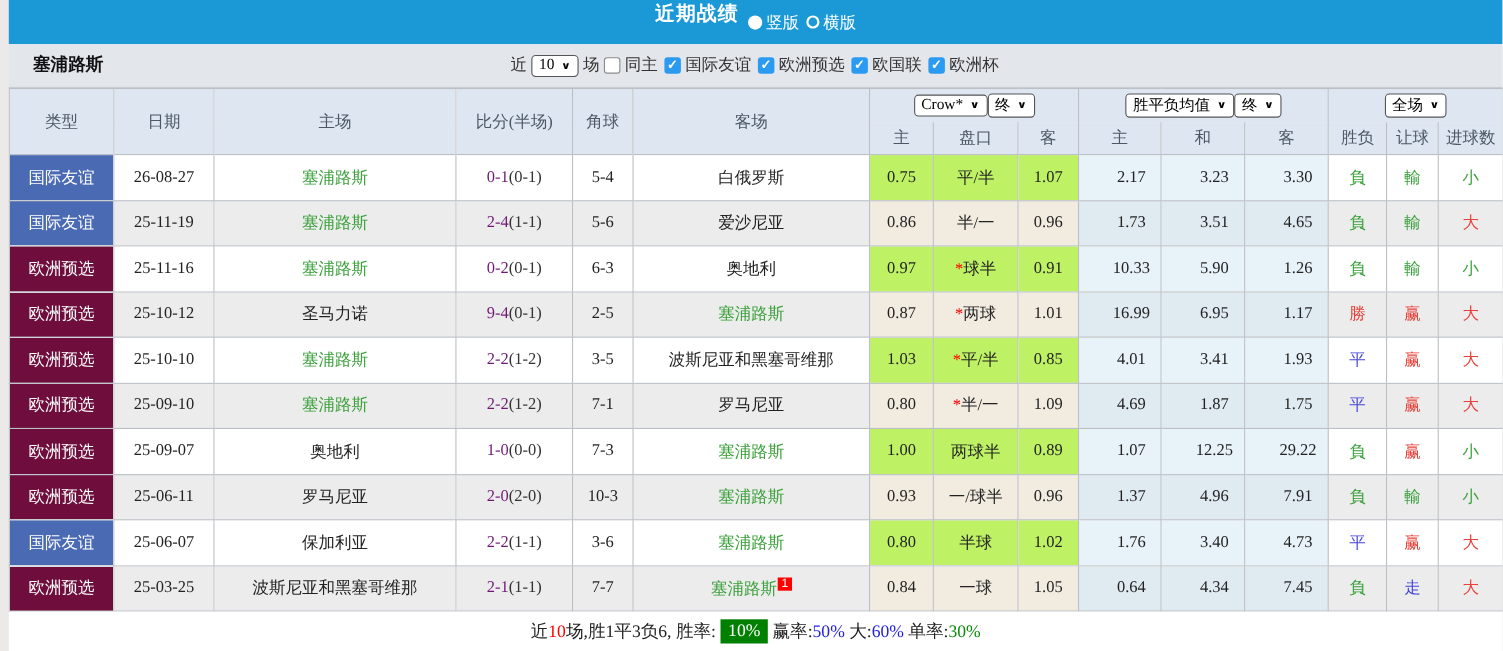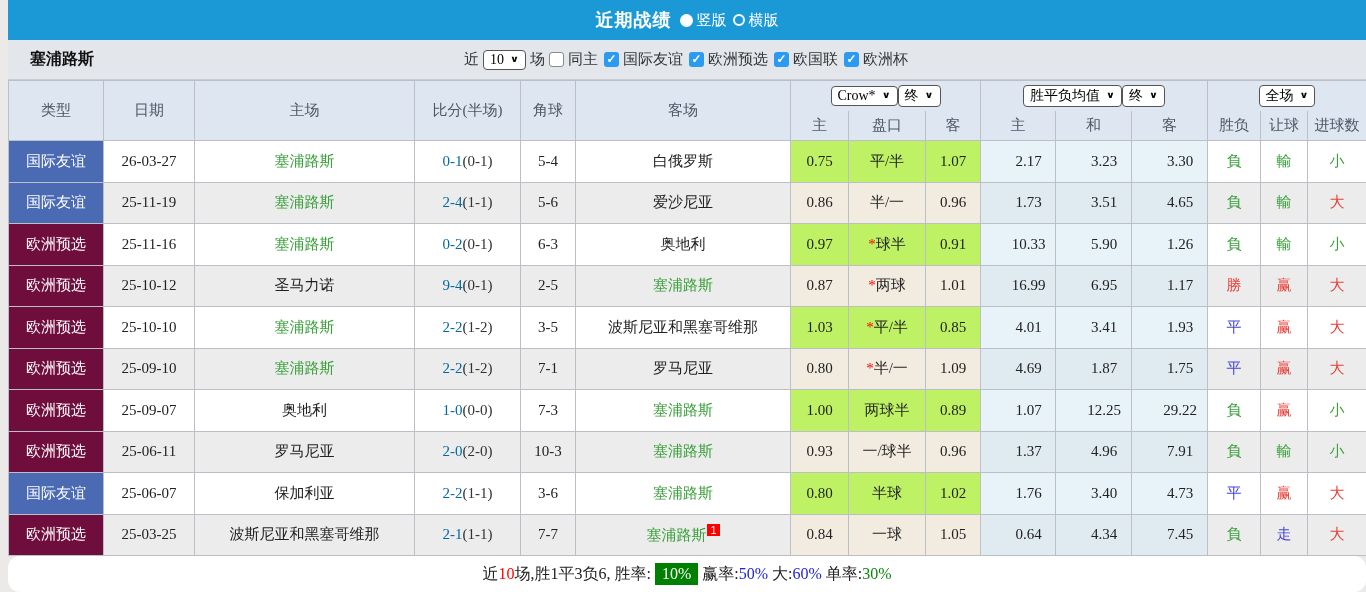--- a/index.html
+++ b/index.html
@@ -2,21 +2,21 @@
 <html><head>
 <meta charset="utf-8">
 <style>
   * { margin:0; padding:0; box-sizing:border-box; }
   html,body { width:1366px; height:592px; }
   body { font-family:"Liberation Serif","DejaVu Serif",serif; background:#ece9e9; font-size:15px; color:#222; }
   .page { width:1366px; height:592px; position:relative; }
   .content { margin-left:8px; }
 
   
-  .topbar { height:40px; background:#1a99d6; display:flex; align-items:center; justify-content:center; gap:8px; color:#fff; }
+  .topbar { height:40px; background:#1a99d6; display:flex; justify-content:center; gap:8px; color:#fff; }
   .topbar .title { font-size:18px; font-weight:bold; letter-spacing:1px; }
   .radio-group { display:flex; align-items:center; gap:6px; font-size:15px; }
   .radio { width:13px; height:13px; border-radius:50%; display:inline-block; }
   .radio.checked { background:#fff; }
   .radio.unchecked { background:transparent; border:2px solid #fff; width:12px; height:12px; }
   .radio-label { display:flex; align-items:center; gap:4px; cursor:pointer; }
 
   
   .filterbar { height:40px; background:#e3e6eb; display:flex; align-items:center; position:relative; border-bottom:1px solid #c9ccd2; }
   .team-name { position:absolute; left:22px; font-weight:bold; font-size:16px; color:#111; }
@@ -42,27 +42,27 @@
   td.type { color:#fff; font-size:15px; }
   td.type.b-blue { background:#4a6ab3; }
   td.type.b-maroon { background:#6f0e3c; }
   td.cream { background:#bef264; }
   td.bluecol { background:#e8f2f9;padding-left:21px; }
   tbody tr.even td.cream { background:#f1ebe0; }
   tbody tr.even td.bluecol { background:#e0eaf1; }
   .c-green { color:#3aa03a; }
   .c-red { color:#e8413a; }
   .c-blue { color:#4545d8; }
-  .score-red { color:#0369a1; }
+  .score-red { color:#701a75; }
   .half { color:#333; }
   .star { color:#fe0000; }
   sup.redbox { background:#fe0000; color:#fff; font-size:11px; padding:0 3px; margin-left:1px; font-family:"Liberation Sans",sans-serif; vertical-align:super; }
 
   
-  .footer { height:36px; background:#fff; display:flex; align-items:center; justify-content:center; gap:4px; font-size:16px; color:#222;border-radius:12px; }
+  .footer { height:36px; background:#fff; display:flex; align-items:center; justify-content:center; gap:4px; font-size:16px; color:#222; }
   .winrate-badge { background:#008000; color:#fff; padding:2px 7px; font-weight:normal; }
   .f-red { color:#fe0000; }
   .f-blue { color:#2222e0; }
   .f-green { color:#0a8a0a; }
 </style>
 </head>
 <body>
 
 <div class="page">
   <div class="content">
@@ -170,21 +170,21 @@
           <th>和</th>
           <th>客</th>
           <th>胜负</th>
           <th>让球</th>
           <th>进球数</th>
         </tr>
       </thead>
       <tbody>
           <tr class="odd">
             <td class="type b-blue">国际友谊</td>
-            <td>26-03-27</td>
+            <td>26-08-27</td>
             <td class="c-green">塞浦路斯</td>
             <td><span class="score-red">0-1</span><span class="half">(0-1)</span></td>
             <td>5-4</td>
             <td class="">白俄罗斯</td>
             <td class="cream">0.75</td>
             <td class="cream">平/半</td>
             <td class="cream">1.07</td>
             <td class="bluecol">2.17</td>
             <td class="bluecol">3.23</td>
             <td class="bluecol">3.30</td>

